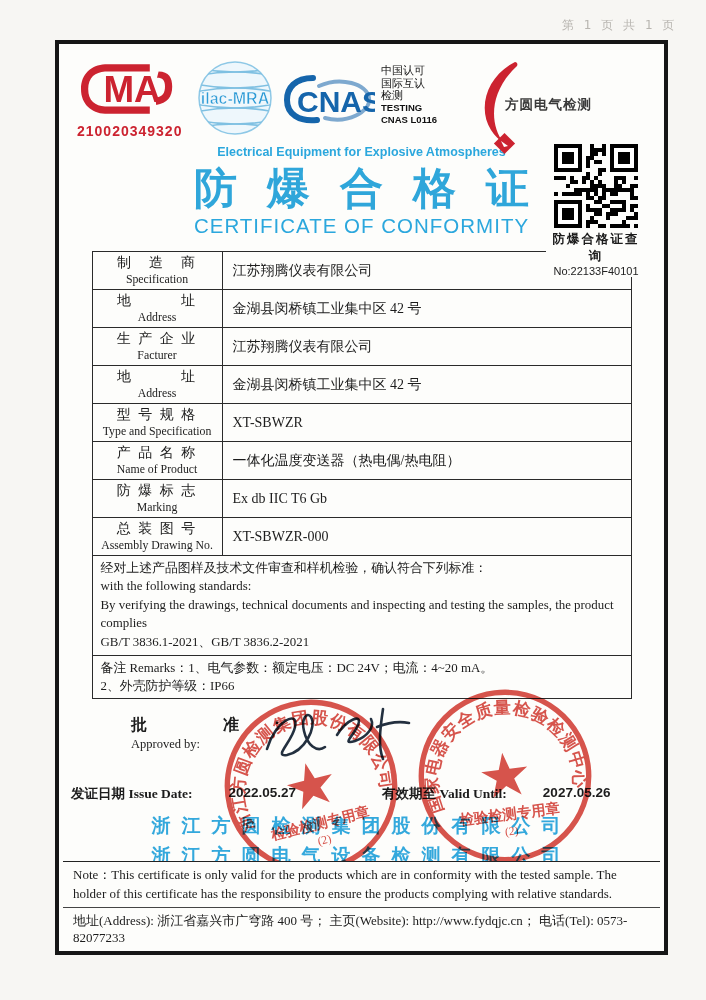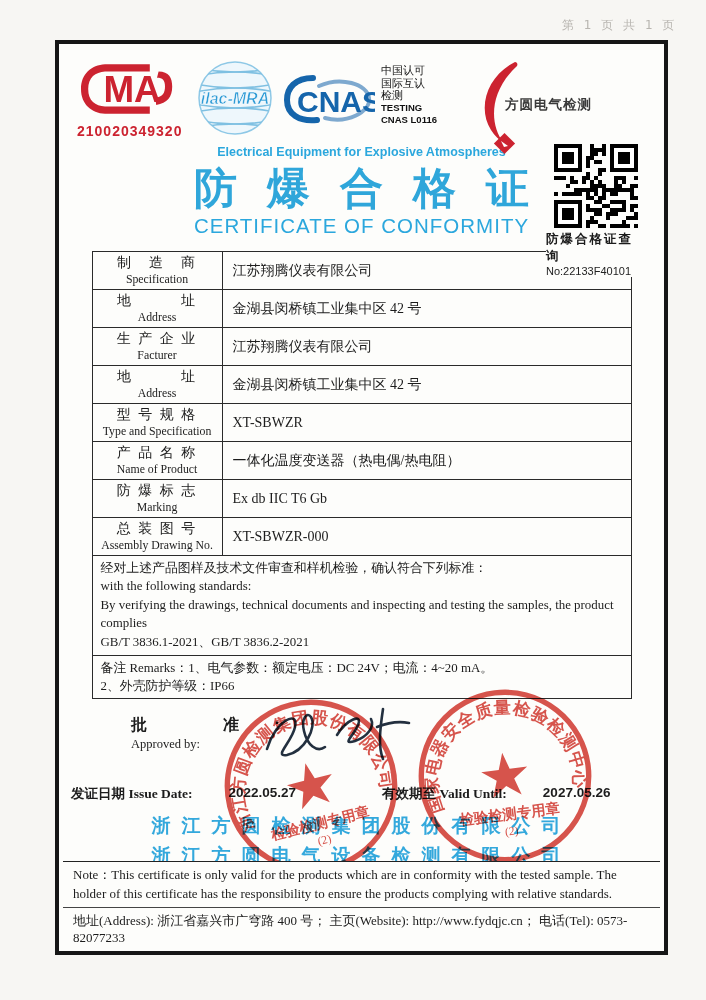--- a/index.html
+++ b/index.html
@@ -18,35 +18,35 @@
   }
   .frame {
     position:absolute; left:55px; top:40px;
     width:613px; height:915px;
     border:4px solid #161616; background:#fdfdfb;
   }
   
   .logos { display:flex; align-items:flex-start; padding:16px 10px 0 18px; height:100px; }
   .cma { width:104px; text-align:center; }
   .cma-number { color:#cc2330; font-weight:bold; font-size:14px; letter-spacing:1px; font-family:"Liberation Sans",sans-serif; margin-top:1px; }
-  .ilac { margin-left:16px;font-style:italic; }
+  .ilac { margin-left:16px; }
   .cnas { margin-left:10px; margin-top:14px; }
   .cnas-side { margin-left:6px; margin-top:4px; line-height:1.15; }
   .cnas-side .cn { font-size:11px; color:#111; }
   .cnas-side .en { font-size:9.5px; font-weight:bold; font-family:"Liberation Sans",sans-serif; color:#111; margin-top:1px; }
   .fy { margin-left:34px; position:relative; width:150px; height:96px; }
   .fy-label { position:absolute; left:34px; top:36px; font-size:13.5px; font-weight:bold; color:#3a3a3a; letter-spacing:1px; }
   
   .hdr { text-align:center; margin-top:0; font-family:"Liberation Sans","DejaVu Sans",sans-serif; }
   .h-cn1 { color:#2ba7dd; font-size:17px; font-weight:bold; letter-spacing:16px; text-indent:16px; }
   .h-en1 { color:#2ba7dd; font-size:12.5px; font-weight:bold; margin-top:1px; }
   .h-cn2 { color:#2fa6da; font-size:43px; font-weight:bold; letter-spacing:30px; text-indent:30px; margin-top:5px; line-height:1.12; }
   .h-en2 { color:#2ba7dd; font-size:20.5px; margin-top:2px; letter-spacing:1px; }
   
-  .qr-wrap { position:absolute; right:18px; top:100px; width:100px; background:#fdfdfb; }
+  .qr-wrap { position:absolute; right:18px; top:100px; width:100px; text-align:center; background:#fdfdfb; }
   .qr-grid { width:84px; height:84px; margin:0 auto; display:grid; grid-template-columns:repeat(21,4px); grid-auto-rows:4px; position:relative; }
   .finder { position:absolute; width:28px; height:28px; background:#fff; box-shadow:inset 0 0 0 4px #000; }
   .finder::after { content:""; position:absolute; left:8px; top:8px; width:12px; height:12px; background:#000; }
   .f-tl { left:0; top:0; } .f-tr { right:0; top:0; } .f-bl { left:0; bottom:0; }
   .qr-caption { font-size:12.5px; font-weight:bold; letter-spacing:2px; margin-top:3px; }
   .qr-number { font-size:11px; font-family:"Liberation Sans",sans-serif; color:#222; }
   
   .certnos { display:flex; margin:22px 14px 0 16px; font-weight:bold; font-size:14.5px; }
   .certnos .val { margin-left:8px; font-family:"Liberation Sans",sans-serif; font-size:14px; }
   .report-label { margin-left:62px; }

